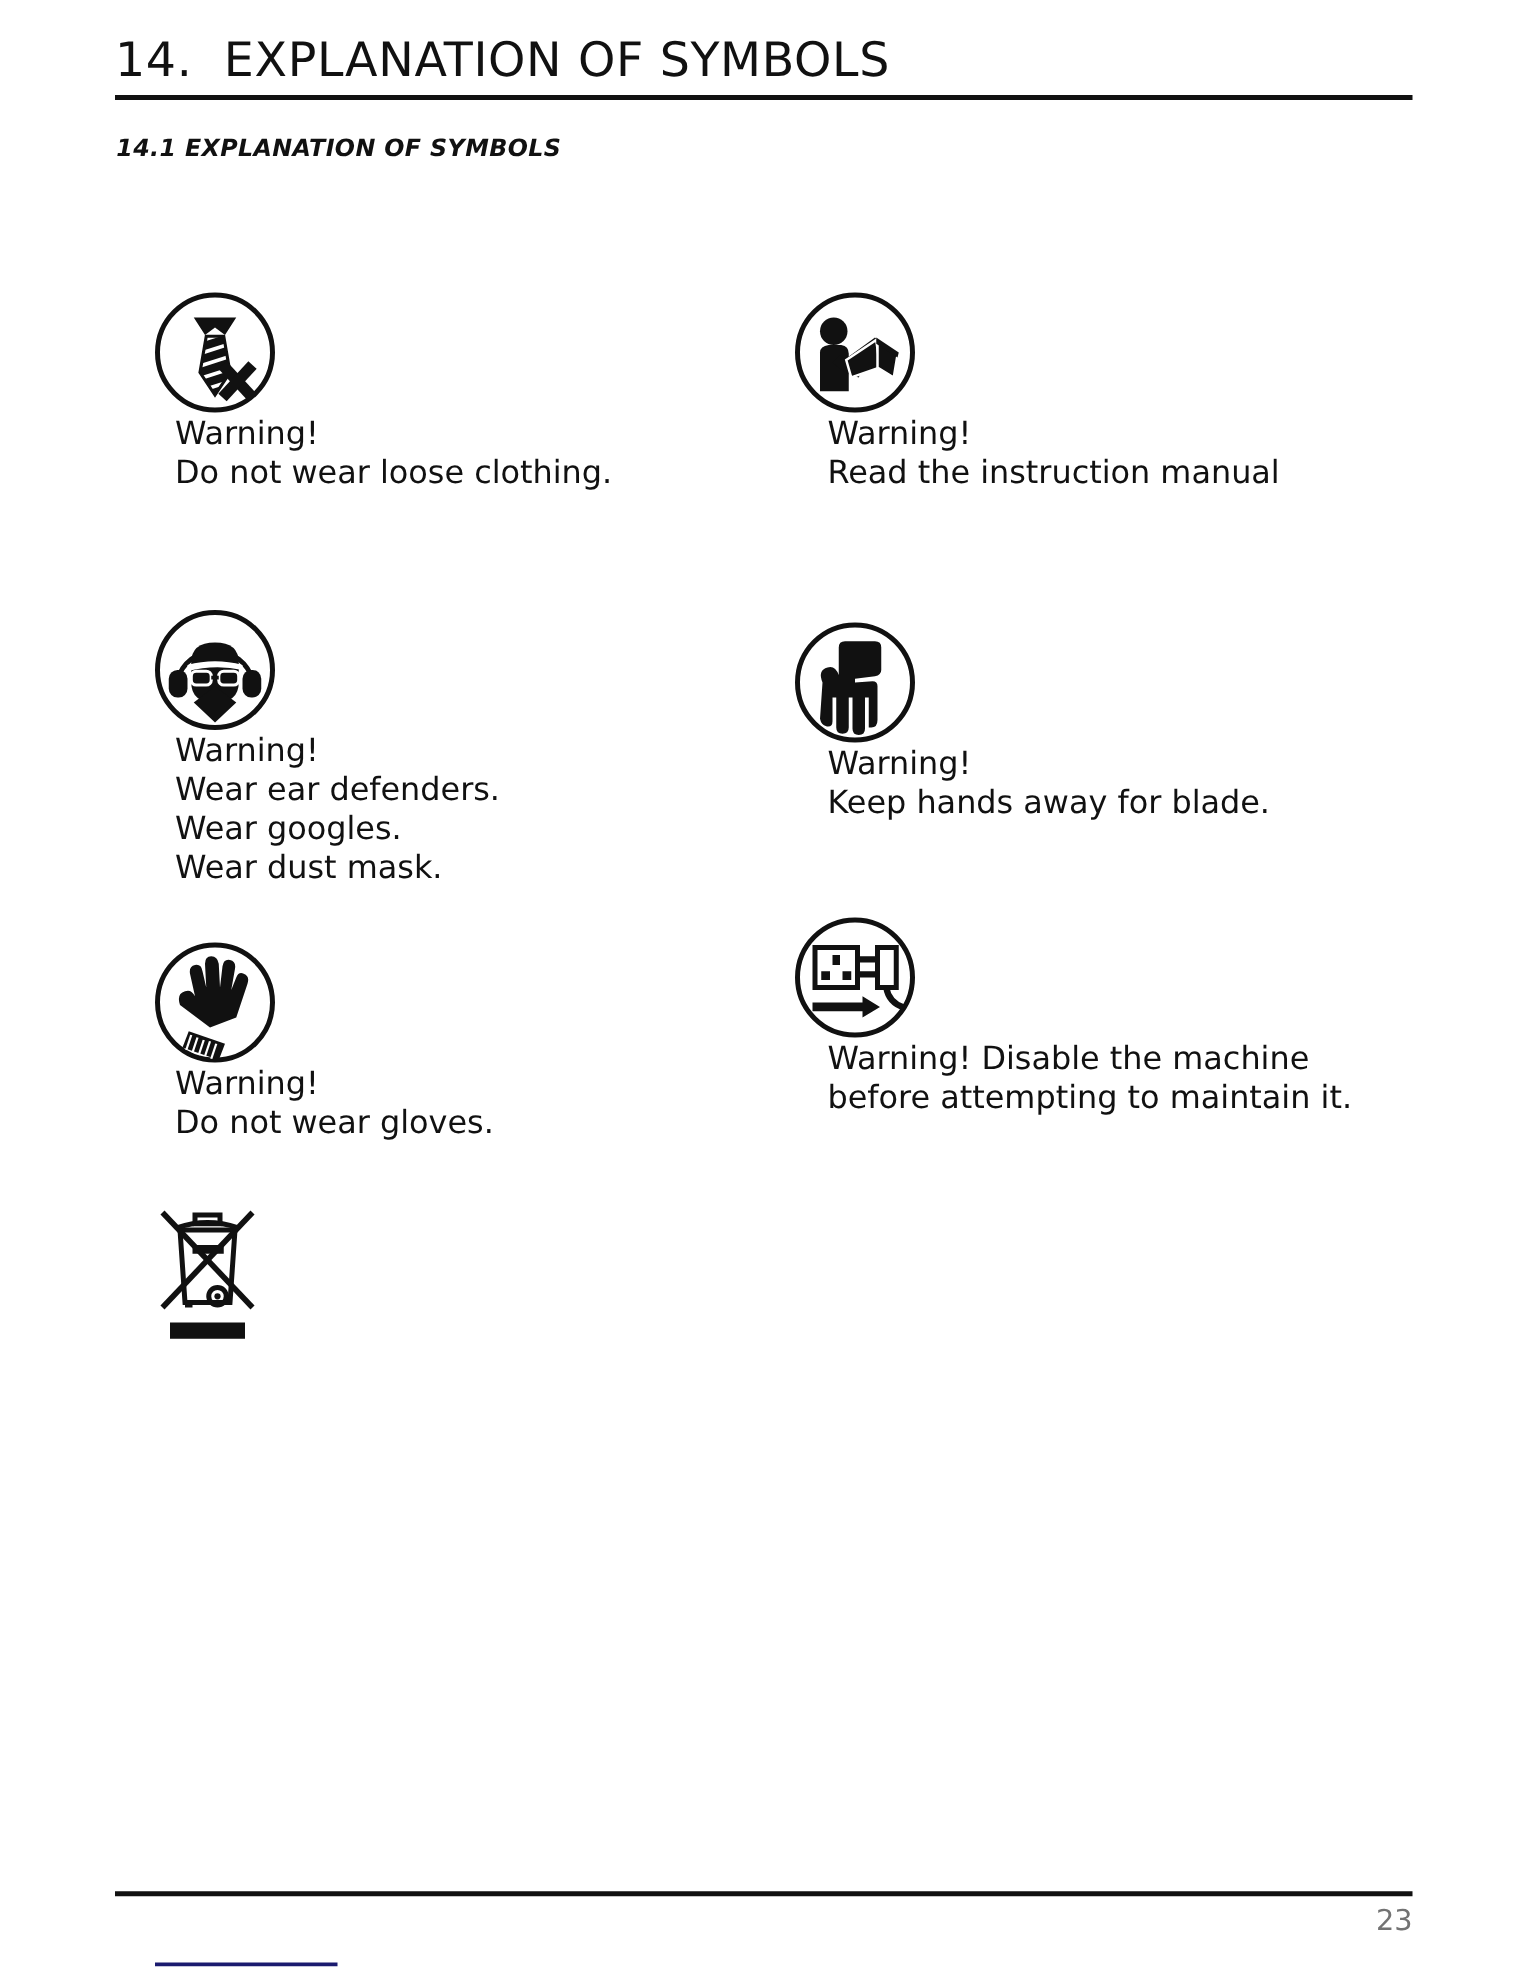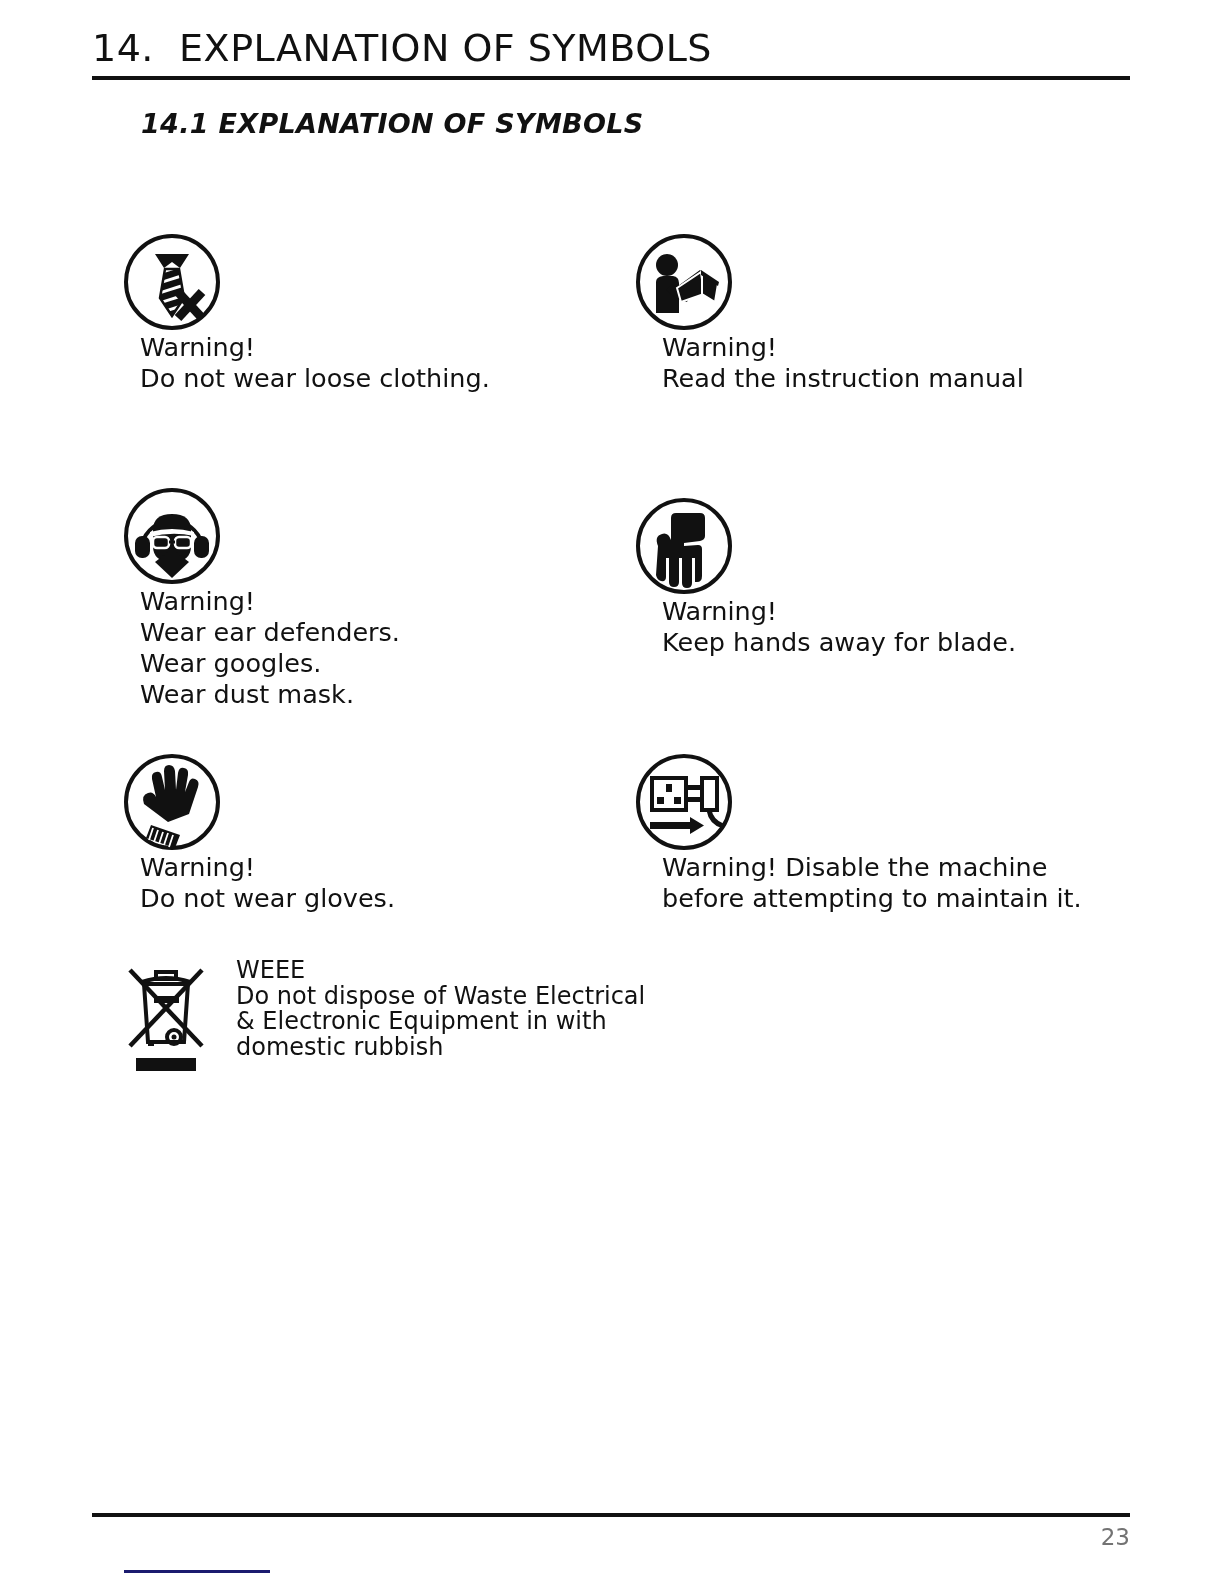--- a/index.html
+++ b/index.html
@@ -38,27 +38,26 @@
     left: 92px;
     top: 76px;
     width: 1038px;
     height: 4px;
     background: #111111;
   }
   .section-title {
     position: absolute;
     left: 93px;
     top: 108px;
-    font-size: 27px;
+    font-size: 19px;
     font-weight: bold;
     font-style: italic;
     letter-spacing: 0.3px;
     color: #111111;
     white-space: pre;
-    margin-left: 48px;
   }
   .symbol-item {
     position: absolute;
     display: flex;
     align-items: flex-start;
     flex-direction: column;
   }
   .sym-icon {
     flex: 0 0 auto;
     width: 100px;
@@ -254,21 +253,21 @@
           <line x1="41" y1="80" x2="37" y2="92"></line>
           <line x1="46" y1="81" x2="42" y2="93"></line>
           <line x1="51" y1="83" x2="47" y2="95"></line>
         </g>
       </svg>
     </div>
     <div class="sym-text gap-26">Warning!
 Do not wear gloves.</div>
   </div>
 
-  <div class="symbol-item col-right" style="top:752px;">
+  <div class="symbol-item col-right" style="top:732px;">
     <div class="sym-icon">
       <svg viewBox="0 0 100 100" xmlns="http://www.w3.org/2000/svg">
         <circle cx="50" cy="50" r="46" fill="#ffffff" stroke="#111" stroke-width="4"></circle>
 
         <rect x="18" y="26" width="34" height="32" fill="#fff" stroke="#111" stroke-width="4"></rect>
         <rect x="32" y="32" width="6" height="8" fill="#111"></rect>
         <rect x="23" y="45" width="7" height="7" fill="#111"></rect>
         <rect x="40" y="45" width="7" height="7" fill="#111"></rect>
 
         <rect x="54" y="33" width="14" height="5" fill="#111"></rect>
@@ -302,23 +301,19 @@
         <rect x="30" y="82" width="6" height="6" fill="#111"></rect>
 
         <g stroke="#111" stroke-width="4.5">
           <line x1="12" y1="12" x2="84" y2="88"></line>
           <line x1="84" y1="12" x2="12" y2="88"></line>
         </g>
 
         <rect x="18" y="100" width="60" height="13" fill="#111"></rect>
       </svg>
     </div>
-    <div class="weee-text">WEEE
-Do not dispose of Waste Electrical
-&amp; Electronic Equipment in with
-domestic rubbish</div>
   </div>
 
   <div class="footer-rule"></div>
   <div class="page-number">23</div>
   <div class="blue-mark"></div>
 
 </div>
 
 </body></html>

